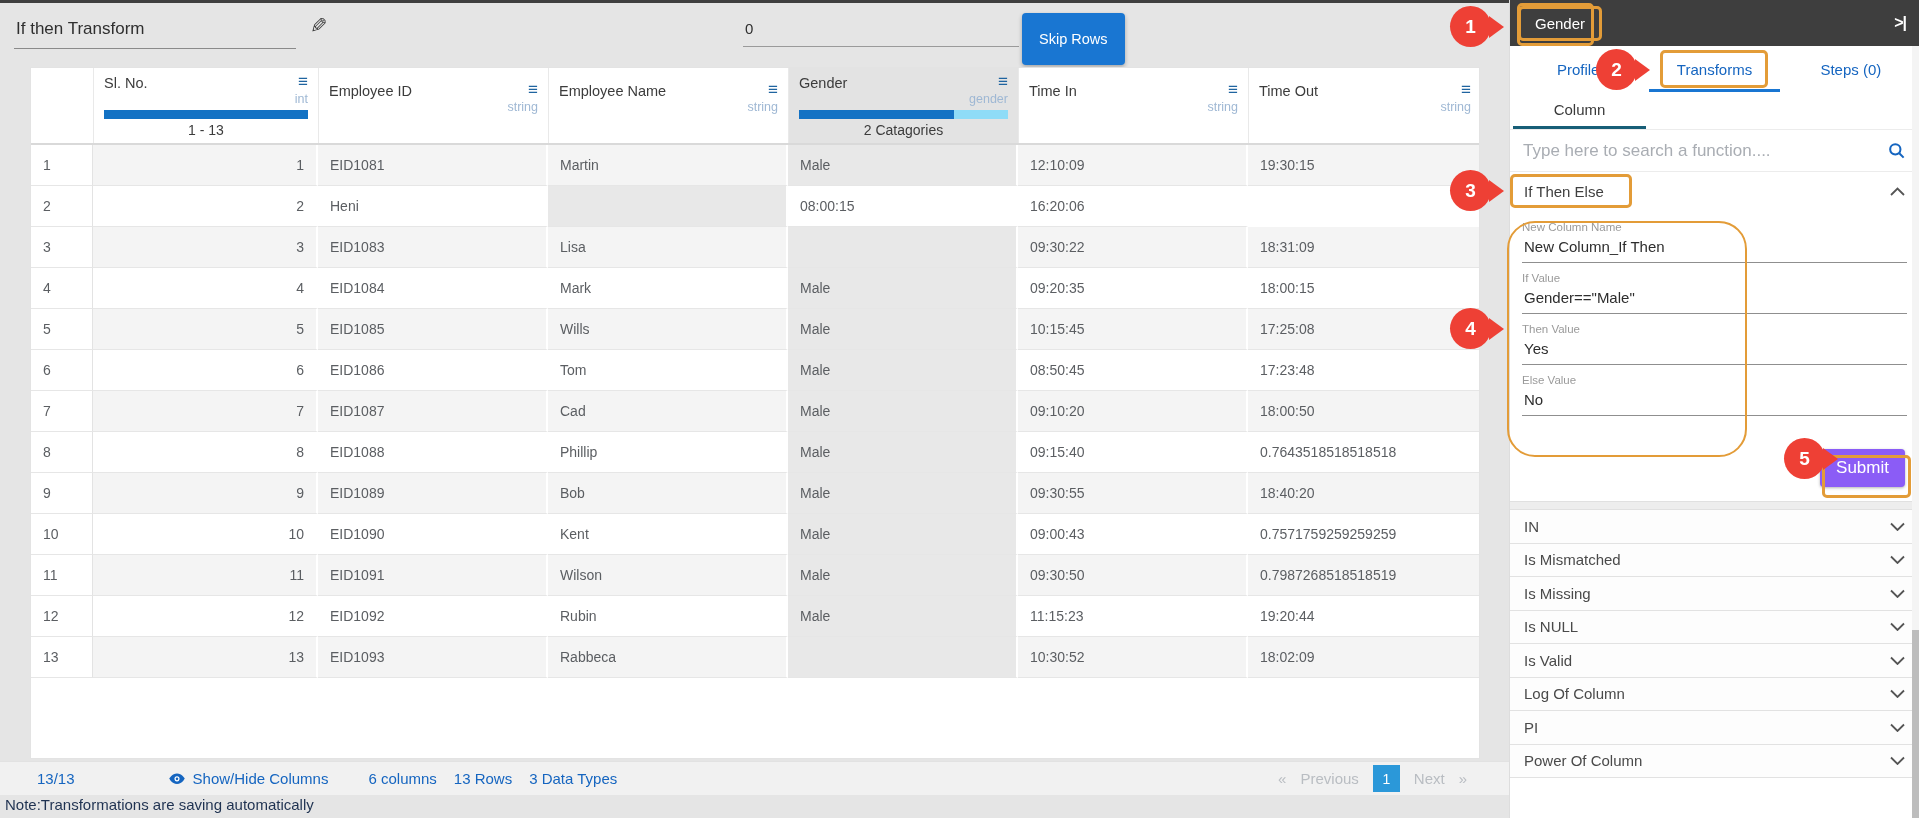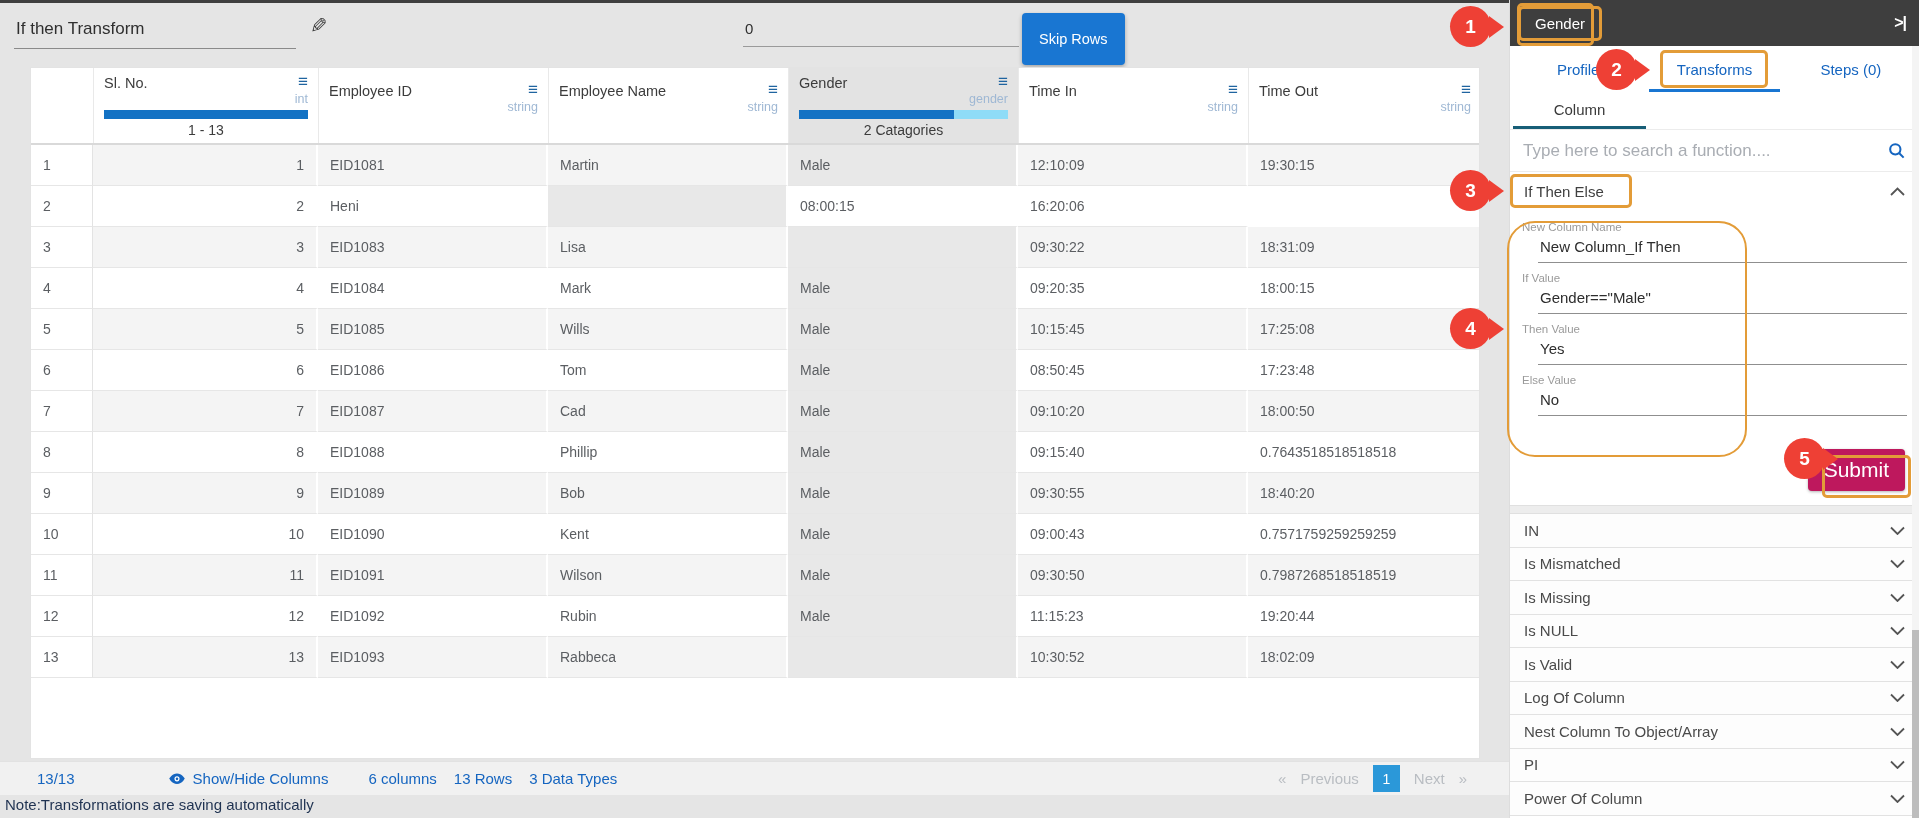--- a/index.html
+++ b/index.html
@@ -57,23 +57,23 @@
   .tab { flex:1; display:flex; align-items:center; justify-content:center; font-size:15px; color:#1565c0; cursor:pointer; position:relative; }
   .tab.active::after { content:""; position:absolute; left:3px; right:3px; bottom:0; height:3px; background:#1976d2; }
   .column-row { height:38px; position:relative; border-bottom:1px solid #ececec; }
   .column-tab { position:absolute; left:3px; top:0; width:133px; height:100%; display:flex; align-items:center; justify-content:center; font-size:15px; color:#3a3a3a; border-bottom:3px solid #175e77; cursor:pointer; }
   .search-row { height:42px; display:flex; align-items:center; padding:0 13px; border-bottom:1px solid #ececec; }
   .search-ph { flex:1; font-size:17px; color:#a9adb3; }
   .fn-head { height:38px; display:flex; align-items:center; padding:0 14px; font-size:15px; color:#3f3f3f; cursor:pointer; }
   .fn-head .chev { margin-left:auto; }
   .form { padding:2px 12px 17px; }
   .f-label { font-size:11.5px; color:#9a9a9a; margin-top:9px; }
-  .f-value { font-size:15px; color:#2d2d2d; padding:5px 2px 7px; border-bottom:1px solid #8f8f8f;margin-left:16px; }
+  .f-value { font-size:15px; color:#2d2d2d; padding:5px 2px 7px; border-bottom:1px solid #8f8f8f; }
   .submit-row { display:flex; justify-content:flex-end; padding:16px 14px 14px 0; }
-  .submit-btn { background:#be185d; color:#fff; border:none; border-radius:4px; font-size:21px; padding:9px 16px; cursor:pointer; box-shadow:0 1px 3px rgba(0,0,0,.3); }
+  .submit-btn { background:#8b5cf6; color:#fff; border:none; border-radius:4px; font-size:17px; padding:9px 16px; cursor:pointer; box-shadow:0 1px 3px rgba(0,0,0,.3); }
   .section-divider { height:9px; background:#ededed; border-top:1px solid #e0e0e0; border-bottom:1px solid #e0e0e0; }
   .fn-list .fn-item { height:33.5px; display:flex; align-items:center; padding:0 14px; border-bottom:1px solid #e2e2e2; background:#fdfdfd; font-size:15px; color:#4a4a4a; cursor:pointer; }
   .fn-item .chev { margin-left:auto; }
   .pscroll { position:absolute; right:0; top:46px; bottom:0; width:7px; background:#f4f4f4; }
   .pscroll .thumb { position:absolute; top:584px; height:190px; width:7px; background:#bdbdbd; cursor:pointer; }
 
   
   .annot { position:absolute; width:41px; height:41px; border-radius:50%; background:#ee4035; color:#fff; font-size:19px; font-weight:bold; display:flex; align-items:center; justify-content:center; z-index:60; }
   .annot::after { content:""; position:absolute; right:-13px; top:50%; transform:translateY(-50%); border-top:11px solid transparent; border-bottom:11px solid transparent; border-left:15px solid #ee4035; }
   .obox { position:absolute; border:3px solid #e39c38; border-radius:5px; z-index:50; pointer-events:none; }
@@ -375,28 +375,20 @@
       </div>
       <div class="fn-item">
         <span>Log Of Column</span>
         <span class="chev">
           <svg width="15" height="9" viewBox="0 0 15 9" fill="none" stroke="#555" stroke-width="1.8">
             <polyline points="1,1.5 7.5,8 14,1.5"></polyline>
           </svg>
         </span>
       </div>
       <div class="fn-item">
-        <span>Nest Column To Object/Array</span>
-        <span class="chev">
-          <svg width="15" height="9" viewBox="0 0 15 9" fill="none" stroke="#555" stroke-width="1.8">
-            <polyline points="1,1.5 7.5,8 14,1.5"></polyline>
-          </svg>
-        </span>
-      </div>
-      <div class="fn-item">
         <span>PI</span>
         <span class="chev">
           <svg width="15" height="9" viewBox="0 0 15 9" fill="none" stroke="#555" stroke-width="1.8">
             <polyline points="1,1.5 7.5,8 14,1.5"></polyline>
           </svg>
         </span>
       </div>
       <div class="fn-item">
         <span>Power Of Column</span>
         <span class="chev">

